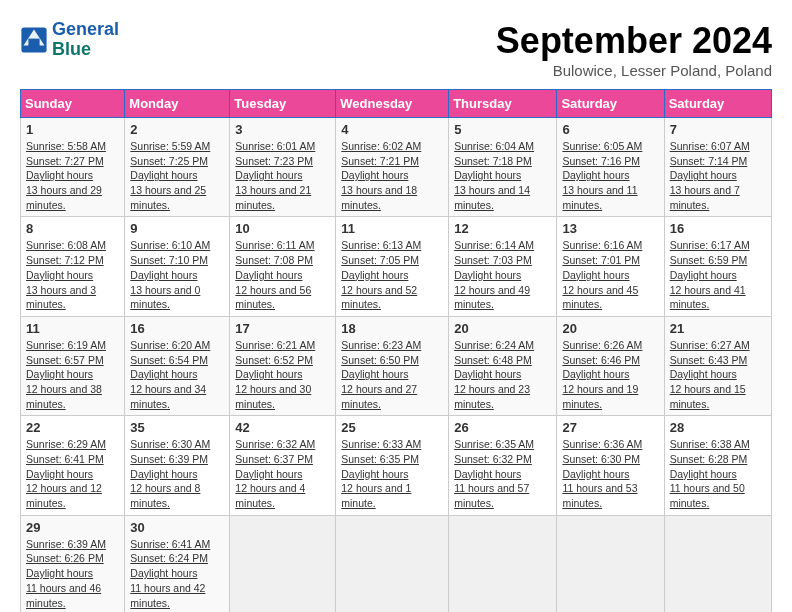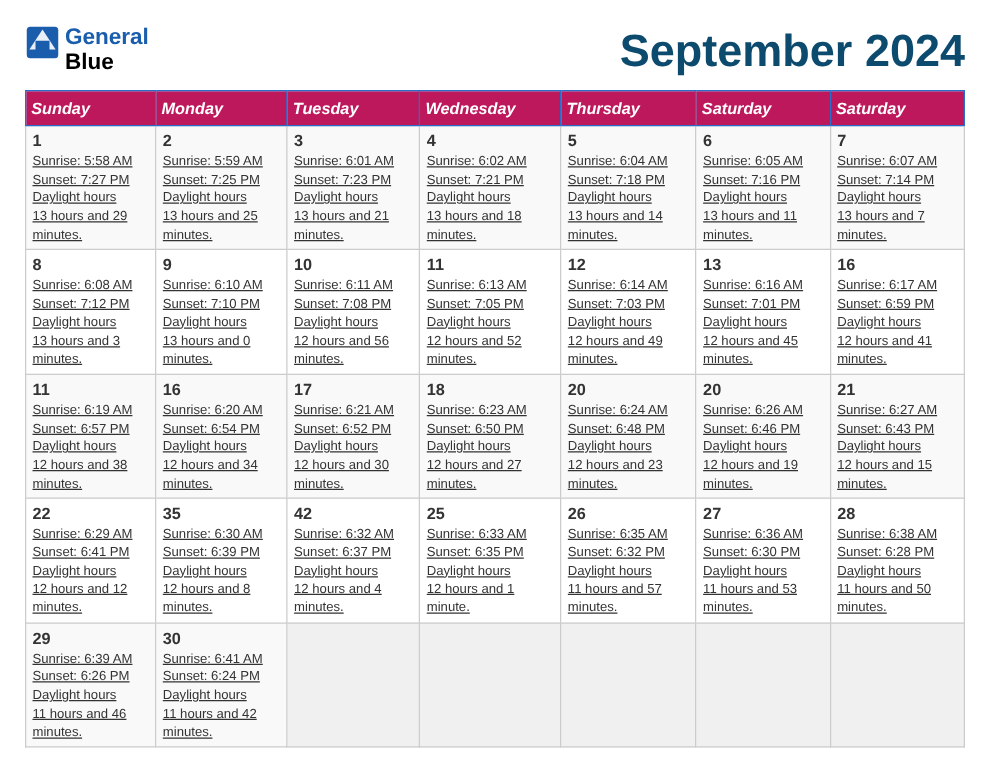--- a/index.html
+++ b/index.html
@@ -11,21 +11,21 @@
       padding: 20px;
     }
     .header-area {
       display: flex;
       justify-content: space-between;
       align-items: flex-start;
       margin-bottom: 10px;
     }
     .logo {
       display: flex;
-      align-items: flex-start;
+      align-items: center;
       gap: 4px;
     }
     .logo-text {
       font-size: 18px;
       font-weight: bold;
       color: #333;
       line-height: 1.1;
     }
     .logo-text span {
       color: #1a5dad;
@@ -33,40 +33,39 @@
     .logo-icon {
       width: 28px;
       height: 28px;
     }
     .title-area {
       text-align: right;
     }
     .month-title {
       font-size: 36px;
       font-weight: bold;
-      color: #0c4a6e;
+      color: #000000;
     }
     .subtitle {
       font-size: 15px;
       color: #555;
     }
     table {
       width: 100%;
       border-collapse: collapse;
       font-size: 11px;
     }
     thead tr th {
-      background-color: #be185d;
+      background-color: #ec4899;
       color: #fff;
       padding: 6px 4px;
       text-align: left;
       font-size: 13px;
       font-weight: bold;
       border: 1px solid #2a6dc9;
-      font-style: italic;
     }
     tbody tr td {
       border: 1px solid #ccc;
       padding: 4px 5px;
       vertical-align: top;
       background: #fff;
       min-height: 70px;
       height: 75px;
     }
     tbody tr:nth-child(odd) td {
@@ -94,25 +93,26 @@
 
 <div class="header-area">
   <div class="logo">
     <svg class="logo-icon" viewBox="0 0 40 40">
       <rect x="2" y="2" width="36" height="36" rx="4" fill="#1a5dad"></rect>
       <polygon points="20,5 35,28 5,28" fill="white" opacity="0.9"></polygon>
       <rect x="12" y="18" width="16" height="12" fill="#1a5dad"></rect>
     </svg>
     <div class="logo-text">
       <div><span>General</span></div>
-      <div><span style="color:#000000">Blue</span></div>
+      <div><span style="color:#0f766e">Blue</span></div>
     </div>
   </div>
   <div class="title-area">
     <div class="month-title">September 2024</div>
+    <div class="subtitle">Bulowice, Lesser Poland, Poland</div>
   </div>
 </div>
 
 <table>
   <thead>
     <tr>
     <th>Sunday</th>
         <th>Monday</th>
         <th>Tuesday</th>
         <th>Wednesday</th>

